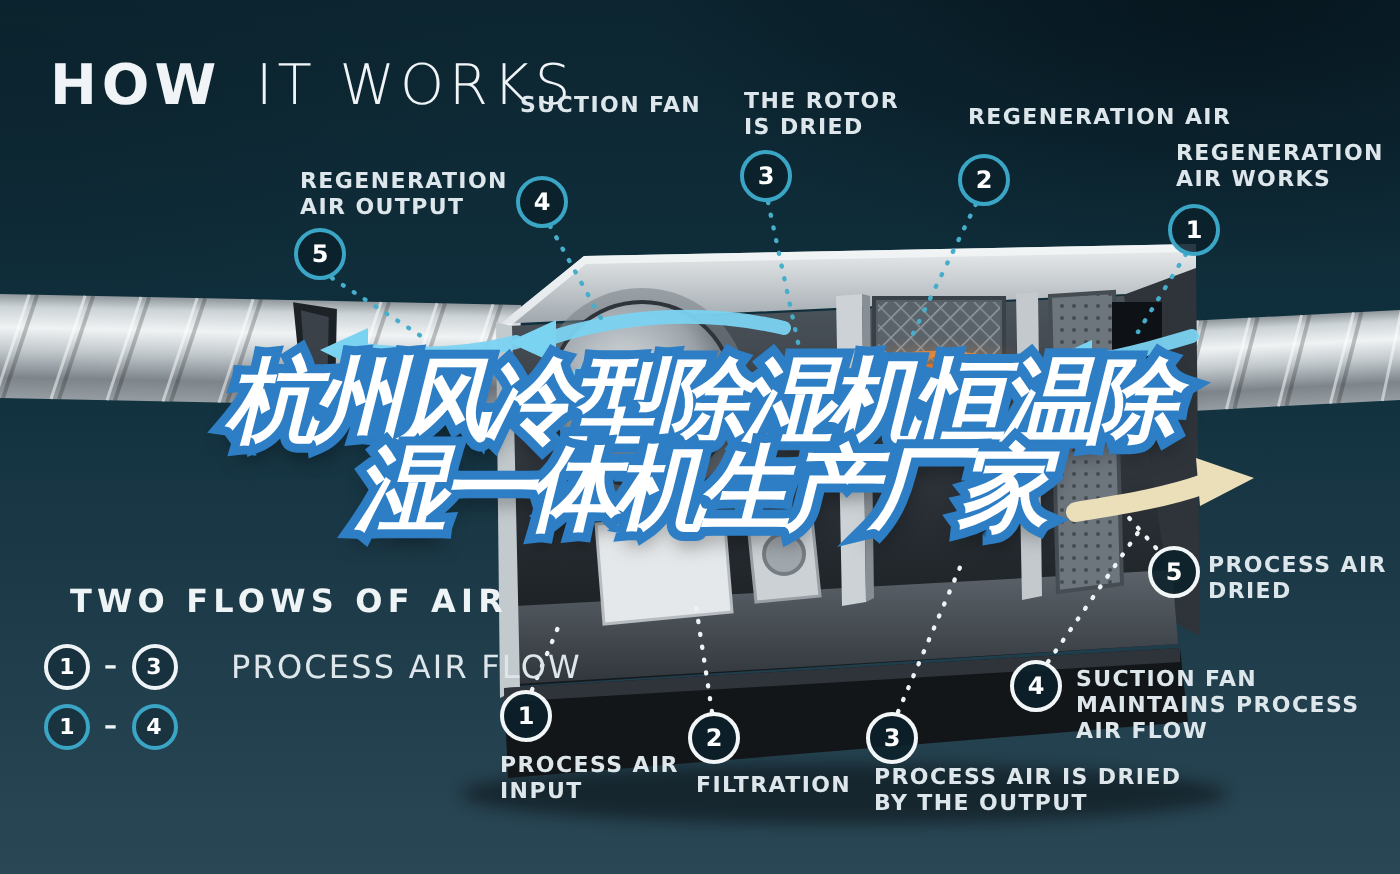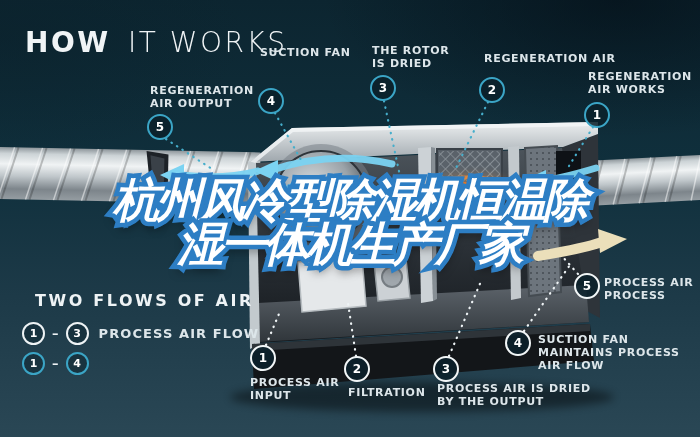--- a/index.html
+++ b/index.html
@@ -42,22 +42,22 @@
     font-weight:700; letter-spacing:2.6px; color:#eef3f5; white-space:nowrap;margin-left:21px; }
   .legend-row { position:absolute; display:flex; align-items:center; gap:7px; }
   .legend-row.r1 { left:22px; top:322px; }
   .legend-row.r2 { left:22px; top:352px; }
   .legend-circle { width:23px; height:23px; border-radius:50%;
     display:flex; align-items:center; justify-content:center;
     font-size:11px; font-weight:600; color:#fff; background:rgba(11,33,43,.4); }
   .legend-row.r1 .legend-circle { border:2px solid #eef3f5; }
   .legend-row.r2 .legend-circle { border:2px solid #3ba5c6; }
   .legend-dash { font-size:13px; color:#eef3f5; font-weight:600; }
-  .legend-label { font-size:13px; font-weight:700; letter-spacing:1.1px;
-    color:#dde6ea; margin-left:3px; white-space:nowrap; }
+  .legend-label { font-size:16px; font-weight:400; letter-spacing:1.1px;
+    color:#dde6ea; margin-left:20px; white-space:nowrap; }
 
   
   .cn-overlay { position:absolute; left:0; top:178px; width:699px; z-index:8;
     text-align:center; font-style:italic; font-weight:900;
     font-family:"DejaVu Sans", sans-serif; pointer-events:none; }
   .cn-line { position:relative; height:44px; font-size:46px; line-height:44px;
     letter-spacing:-3px; }
   .cn-back, .cn-front { position:absolute; left:0; right:0; top:0; }
   .cn-back { color:#2d7ec4; -webkit-text-stroke:9px #2d7ec4;
     text-shadow: 0 6px 10px rgba(0,0,0,.55),
@@ -274,21 +274,21 @@
   <div>PROCESS AIR IS DRIED</div>
   <div>BY THE OUTPUT</div>
 </div>
 <div class="callout-label" style="left:538px; top:333px">
   <div>SUCTION FAN</div>
   <div>MAINTAINS PROCESS</div>
   <div>AIR FLOW</div>
 </div>
 <div class="callout-label" style="left:604px; top:276px">
   <div>PROCESS AIR</div>
-  <div>PROCESS</div>
+  <div>DRIED</div>
 </div>
 
 <div class="badge regen" style="left:147px; top:114px">
     <span>5</span>
   </div>
 <div class="badge regen" style="left:258px; top:88px">
     <span>4</span>
   </div>
 <div class="badge regen" style="left:370px; top:75px">
     <span>3</span>

